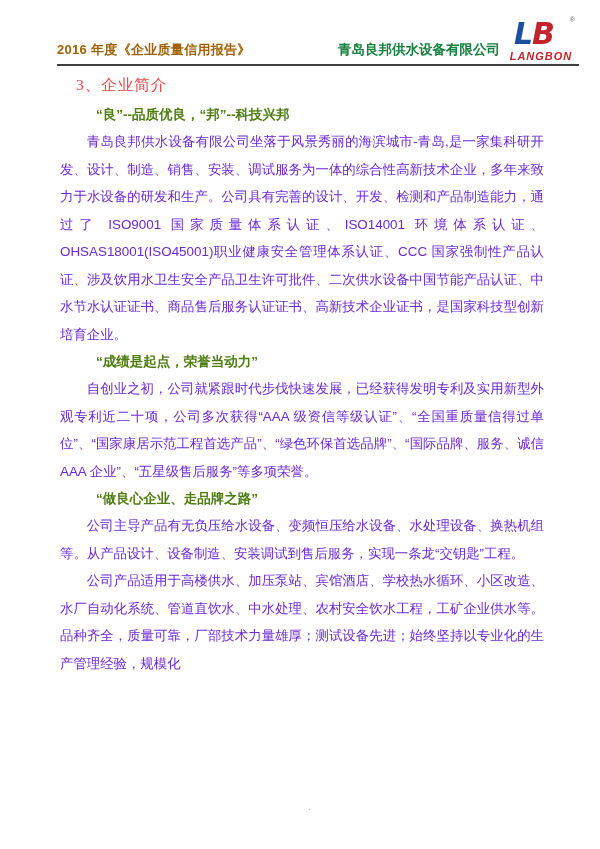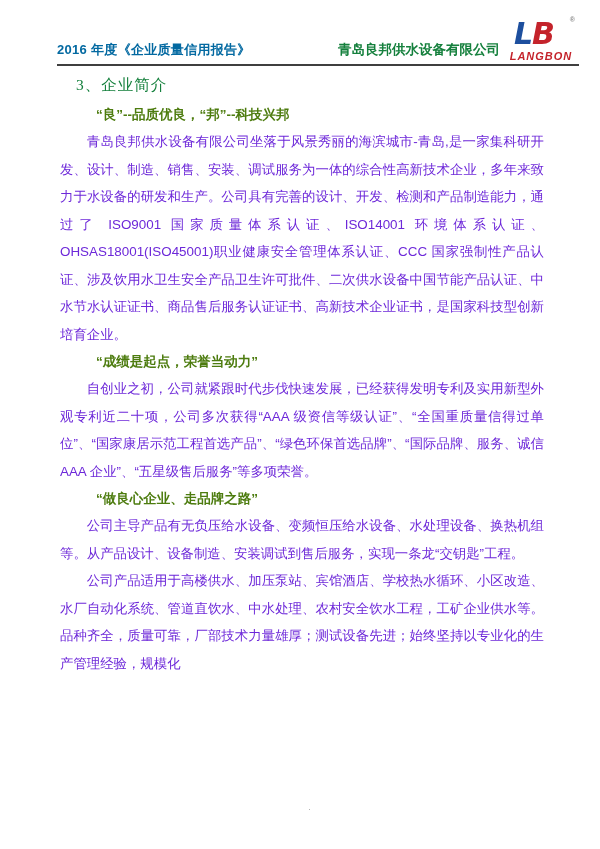--- a/index.html
+++ b/index.html
@@ -21,21 +21,21 @@
     top: 0;
     height: 64px;
     border-bottom: 2px solid #3f3f3f;
   }
   .header-left-title {
     position: absolute;
     left: 0;
     bottom: 5px;
     font-size: 13px;
     font-weight: bold;
-    color: #0369a1;
+    color: #a16207;
     letter-spacing: 0.3px;
     white-space: nowrap;
   }
   .header-company {
     position: absolute;
     right: 79px;
     bottom: 5px;
     font-size: 13.5px;
     font-weight: bold;
     color: #15803d;
@@ -72,21 +72,21 @@
   .main {
     position: absolute;
     left: 60px;
     top: 73px;
     width: 484px;
   }
   .section-title {
     font-family: "Liberation Serif", serif;
     font-size: 15.5px;
     font-weight: 500;
-    color: #15803d;
+    color: #ef4444;
     margin: 0 0 4px 16px;
     line-height: 24px;
     letter-spacing: 1px;
   }
   .subtitle {
     font-size: 13.5px;
     font-weight: bold;
     color: #4d7c0f;
     margin: 0;
     line-height: 27px;

